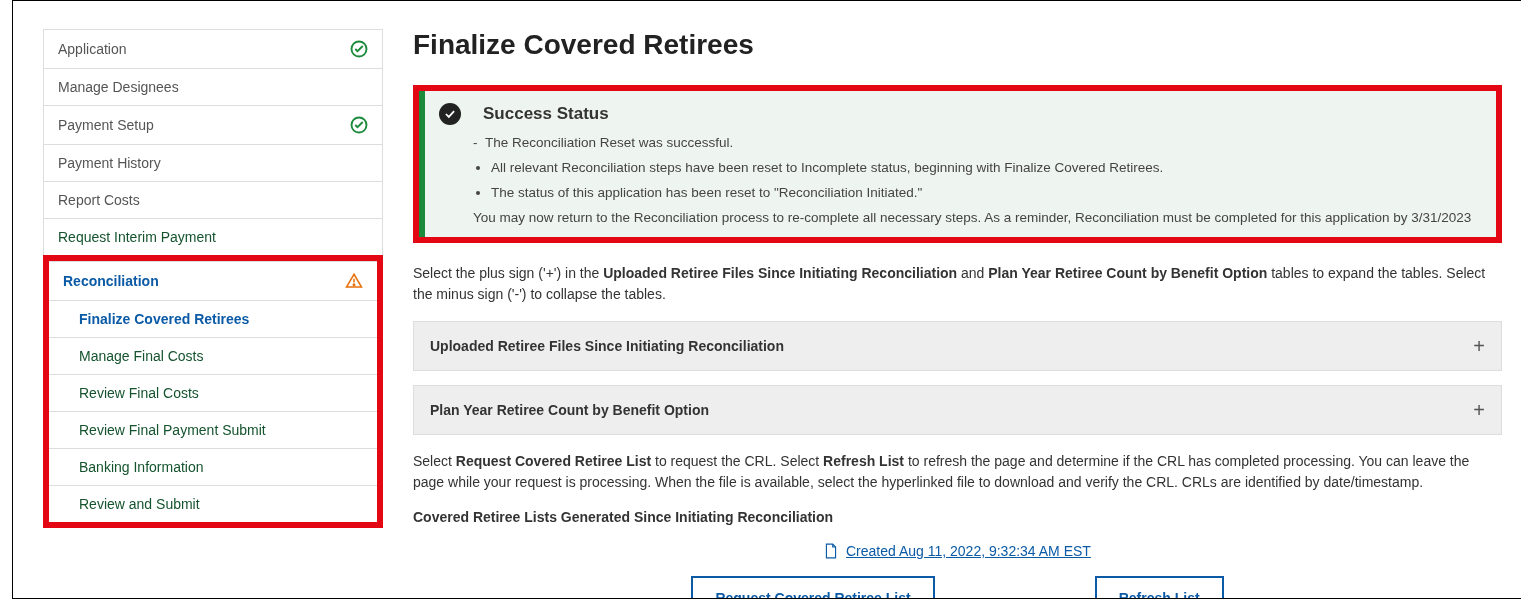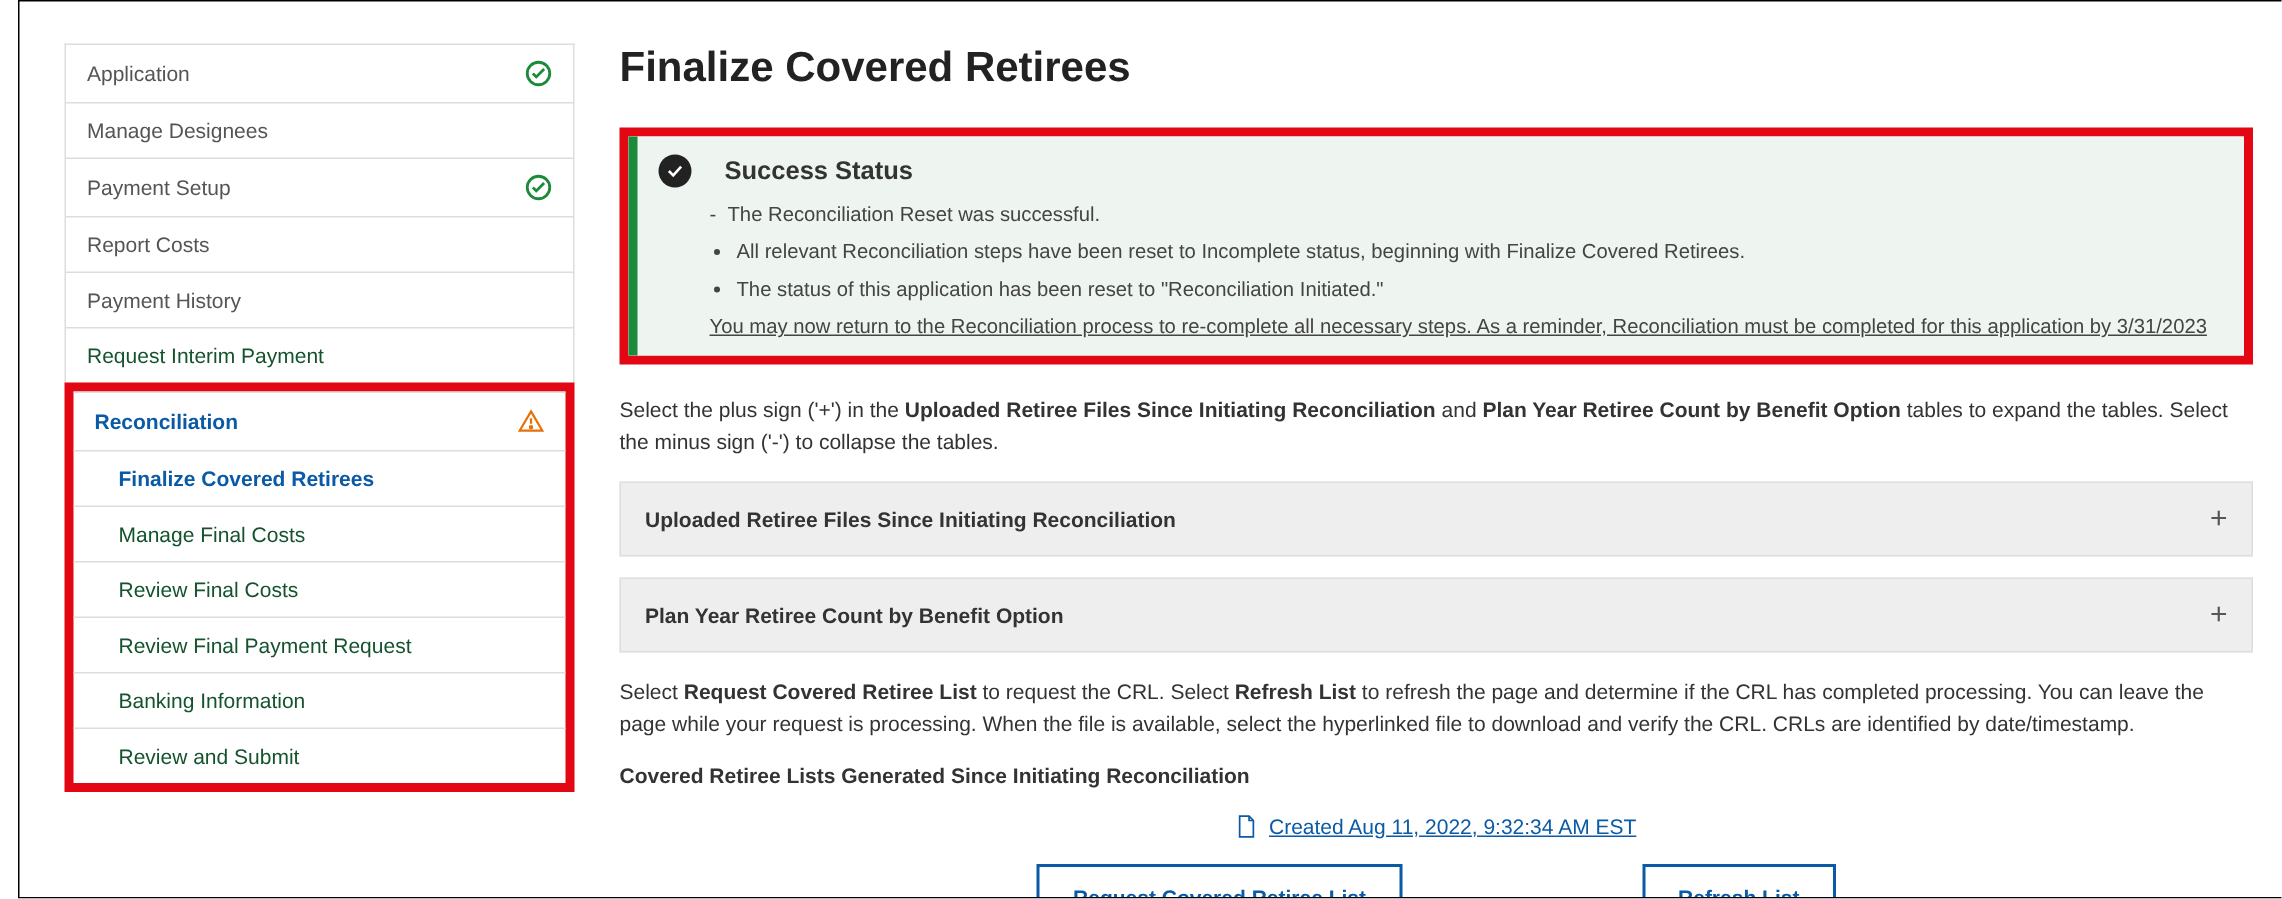--- a/index.html
+++ b/index.html
@@ -18,21 +18,21 @@
 .success-alert-wrap { border: 6px solid #e30613; margin-bottom: 20px; }
 .success-alert { border-left: 6px solid #1b8a3a; background: #eef4ef; padding: 12px 18px 12px 14px; }
 .success-header { display: flex; align-items: center; gap: 22px; margin-bottom: 10px; }
 .success-title { font-size: 17px; font-weight: 800; color: #333; }
 .icon-check-solid { width: 22px; height: 22px; background: #222; border-radius: 50%; display: inline-flex; align-items: center; justify-content: center; }
 .icon-check-solid svg { width: 14px; height: 14px; }
 .success-body { padding-left: 34px; color: #444; font-size: 13.5px; }
 .success-body ul { list-style: disc; padding-left: 18px; }
 .success-body li { margin-bottom: 10px; }
 .success-body .dash { margin-bottom: 10px; }
-.success-body .bottom-text { margin-top: 4px; text-decoration: underline; }
+.success-body .bottom-text { margin-top: 4px; }
 .instr-text { font-size: 14px; color: #333; line-height: 1.5; margin: 16px 0; }
 .instr-text b { font-weight: 700; }
 .accordion { background: #eee; border: 1px solid #ddd; padding: 14px 16px; display: flex; justify-content: space-between; align-items: center; margin-bottom: 14px; cursor: pointer; }
 .accordion-title { font-weight: 700; color: #333; }
 .plus { font-size: 20px; color: #555; line-height: 1; }
 .section-header { font-weight: 700; margin: 14px 0 18px 0; }
 .file-link-row { text-align: center; margin-bottom: 14px; }
 .icon-file { display: inline-block; vertical-align: middle; margin-right: 4px; }
 .file-link { color: #0a5aa6; font-size: 14px; }
 .button-row { display: flex; justify-content: center; gap: 160px; }
@@ -59,24 +59,24 @@
       <li class="nav-item">
         <span>Payment Setup</span>
         <span class="icon-check-circle">
           <svg viewBox="0 0 24 24" fill="none" stroke="#1b8a3a" stroke-width="2.5">
               <circle cx="12" cy="12" r="10"></circle>
               <path d="M7 12l3 3 7-7"></path>
             </svg>
         </span>
       </li>
       <li class="nav-item">
-        <span>Report Costs</span>
+        <span>Payment History</span>
       </li>
       <li class="nav-item">
-        <span>Payment History</span>
+        <span>Report Costs</span>
       </li>
       <li class="nav-item disabled" style="border-bottom:none">
         <span>Request Interim Payment</span>
       </li>
     </ul>
     <div class="highlight-box">
       <ul class="nav-list" style="border:none; border-top:1px solid #ddd;">
         <li class="nav-item active-parent">
           <span>Reconciliation</span>
           <span class="icon-warn">
@@ -90,21 +90,21 @@
         <li class="nav-item active" style="padding-left:30px;color:#0a5aa6;font-weight:700">
           <span>Finalize Covered Retirees</span>
         </li>
         <li class="nav-item disabled" style="padding-left:30px">
           <span>Manage Final Costs</span>
         </li>
         <li class="nav-item disabled" style="padding-left:30px">
           <span>Review Final Costs</span>
         </li>
         <li class="nav-item disabled" style="padding-left:30px">
-          <span>Review Final Payment Request</span>
+          <span>Review Final Payment Submit</span>
         </li>
         <li class="nav-item disabled" style="padding-left:30px">
           <span>Banking Information</span>
         </li>
         <li class="nav-item disabled" style="padding-left:30px;border-bottom:none">
           <span>Review and Submit</span>
         </li>
       </ul>
     </div>
   </aside>

